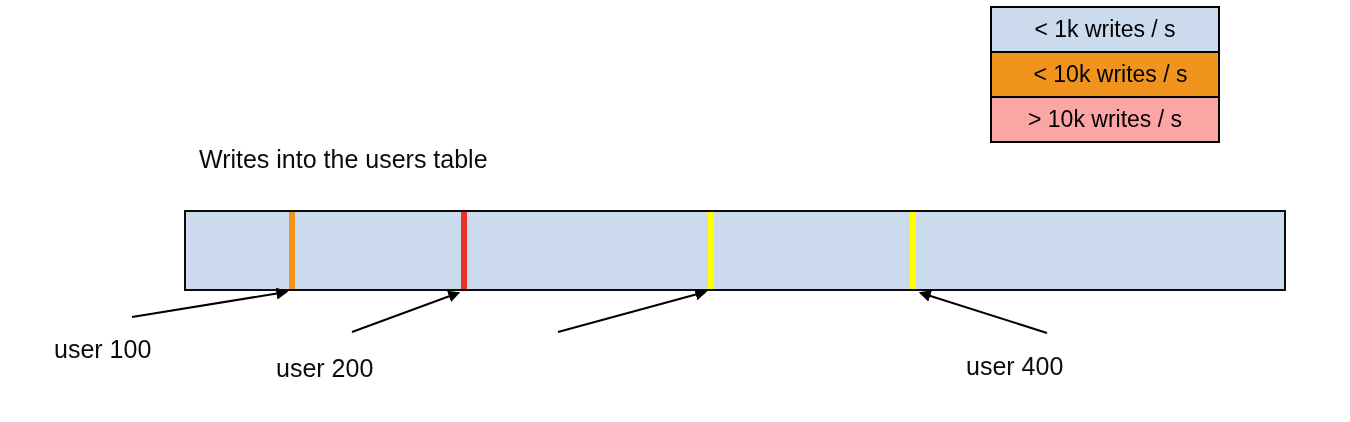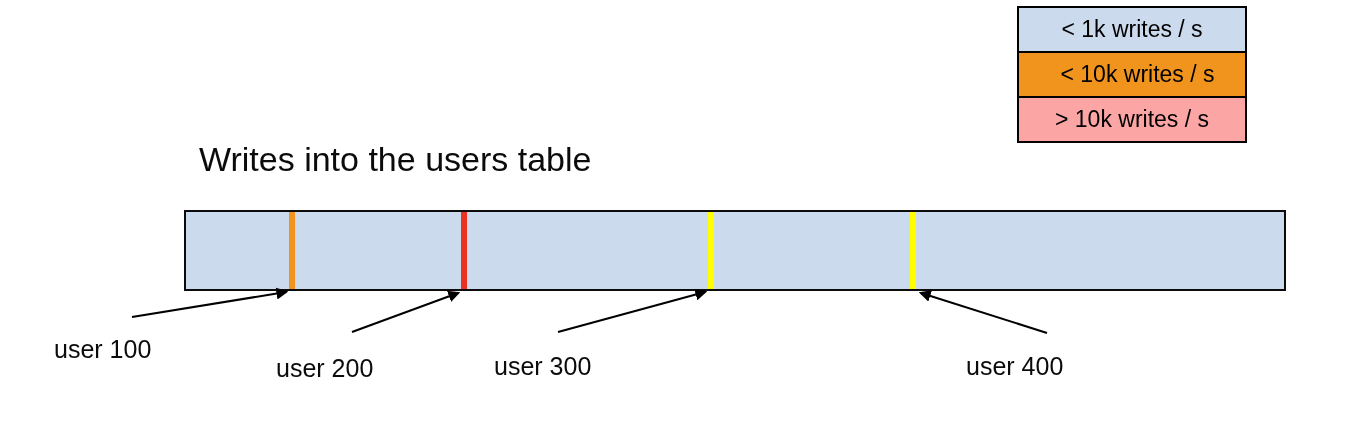--- a/index.html
+++ b/index.html
@@ -13,28 +13,28 @@
     width: 1350px;
     height: 422px;
     background: #ffffff;
     overflow: hidden;
     color: #000000;
   }
   .diagram-title {
     position: absolute;
     left: 199px;
     top: 144px;
-    font-size: 34px;
+    font-size: 25px;
     line-height: 30px;
     color: #0b0b0b;
     white-space: nowrap;
   }
   .legend {
     position: absolute;
-    left: 1017px;
+    left: 990px;
     top: 6px;
     width: 230px;
   }
   .legend-row {
     box-sizing: border-box;
     width: 230px;
     height: 47px;
     border: 2px solid #000000;
     margin-top: -2px;
     display: flex;
@@ -116,16 +116,15 @@
       </marker>
     </defs>
     <line x1="132" y1="317" x2="286" y2="292" stroke="#000000" stroke-width="2" marker-end="url(#arrowhead)"></line>
     <line x1="352" y1="332" x2="458" y2="293" stroke="#000000" stroke-width="2" marker-end="url(#arrowhead)"></line>
     <line x1="558" y1="332" x2="705" y2="292" stroke="#000000" stroke-width="2" marker-end="url(#arrowhead)"></line>
     <line x1="1047" y1="333" x2="921" y2="293" stroke="#000000" stroke-width="2" marker-end="url(#arrowhead)"></line>
   </svg>
 
   <div class="user-label lbl-100">user 100</div>
   <div class="user-label lbl-200">user 200</div>
-  <div class="user-label lbl-300">user 300</div>
   <div class="user-label lbl-400">user 400</div>
 
 </div>
 
 </body></html>

